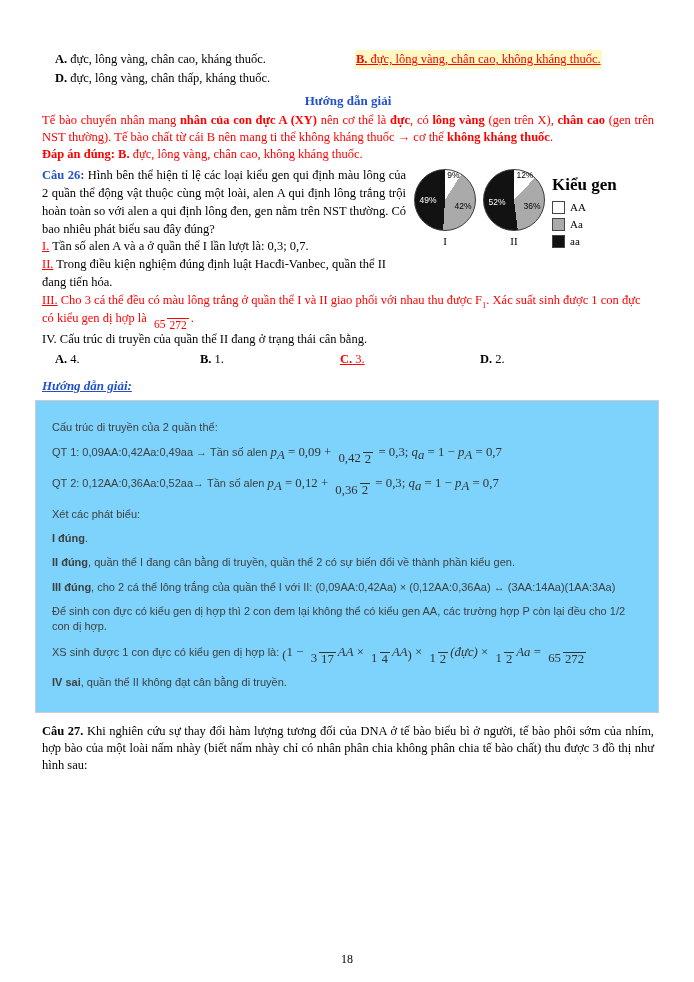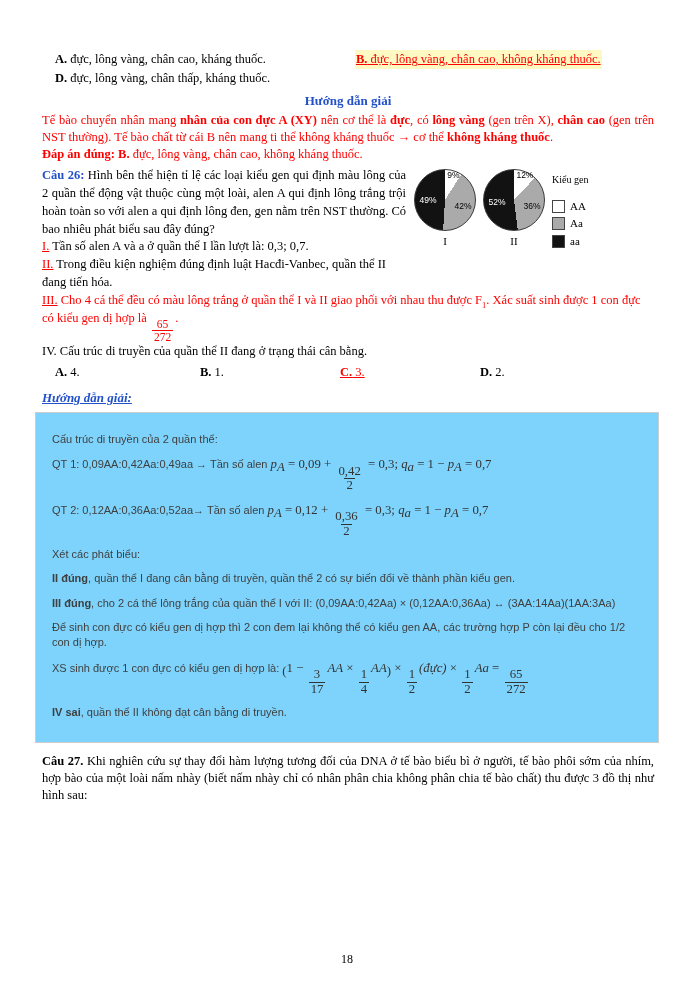--- a/index.html
+++ b/index.html
@@ -26,21 +26,21 @@
 
   .q26 { margin-top:4px; }
   .q26 p { line-height:1.42; }
 
   .q26-figure { float:right; display:flex; gap:7px; width:240px; margin:2px 0 16px 8px; }
   .pie-col { text-align:center; }
   .pie { width:62px; height:62px; border-radius:50%; border:1px solid #3a3a3a; position:relative; }
   .pie-caption { font-size:11px; margin-top:3px; }
   .pie-label { position:absolute; transform:translate(-50%,-50%); font-family:"Liberation Sans","DejaVu Sans",sans-serif; font-size:8.5px; white-space:nowrap; }
   .legend { padding-top:4px; }
-  .legend-title { font-size:10px; margin-bottom:12px; }
+  .legend-title { font-size:17px; margin-bottom:3px;font-weight:bold; }
   .legend-item { display:flex; align-items:center; gap:5px; margin:2px 0; }
   .legend-swatch { width:13px; height:13px; border:1px solid #444; flex:none; }
   .legend-label { font-size:11px; }
 
   .ans-row { display:flex; clear:both; padding-left:13px; margin-top:3px; }
   .ans:nth-child(1) { width:145px; }
   .ans:nth-child(2) { width:140px; }
   .ans:nth-child(3) { width:140px; }
 
   .guide2 { color:#2150c8; font-weight:bold; font-style:italic; text-decoration:underline; margin:8px 0 5px; font-size:13px; }
@@ -52,21 +52,21 @@
     font-family:"Liberation Sans","DejaVu Sans",sans-serif;
     font-size:11px; color:#3f3f3f;
   }
   .box p { margin:9px 0; line-height:1.4; }
 
   sub { font-size:0.68em; }
   .math { font-family:"Liberation Serif","DejaVu Serif",serif; }
   .box .math { font-size:12.8px; color:#333; }
   .bp { font-family:"Liberation Serif",serif; font-size:1.8em; line-height:0; vertical-align:-0.2em; }
 
-  .frac { display:inline-flex; flex-direction:column; align-items:center; vertical-align:-0.5em; line-height:1.05; margin:0 2px; font-size:0.92em; text-align:center; }
+  .frac { display:inline-flex; flex-direction:row; align-items:center; vertical-align:-0.5em; line-height:1.05; margin:0 2px; font-size:0.92em; text-align:center; }
   .fnum { display:block; padding:0 2px; }
   .fden { display:block; border-top:1px solid currentColor; padding:0 2px;text-align:center; }
 
   .q27 { margin-top:5px; }
   .page-number { position:absolute; bottom:14px; left:0; width:100%; text-align:center; font-size:12px; color:#000; }
 </style>
 </head>
 <body>
 
 <div class="page">
@@ -118,21 +118,21 @@
               <span class="legend-swatch" style="background: rgb(18, 18, 18);"></span>
               <span class="legend-label">aa</span>
             </div>
           </div>
       </div>
     </div>
 
     <p class="just"><span class="b" style="color: rgb(33, 80, 200);">Câu 26:</span><span> Hình bên thể hiện tỉ lệ các loại kiểu gen qui định màu lông của 2 quần thể động vật thuộc cùng một loài, alen A qui định lông trắng trội hoàn toàn so với alen a qui định lông đen, gen nằm trên NST thường. Có bao nhiêu phát biểu sau đây đúng?</span></p>
     <p><span class="u" style="color: rgb(255, 0, 0);">I.</span><span> Tần số alen A và a ở quần thể I lần lượt là: 0,3; 0,7.</span></p>
     <p><span class="u" style="color: rgb(255, 0, 0);">II.</span><span> Trong điều kiện nghiệm đúng định luật Hacđi-Vanbec, quần thể II đang tiến hóa.</span></p>
-    <p class="red"><span class="u">III.</span><span> Cho 4 cá thể đều có màu lông trắng ở quần thể I và II giao phối với nhau thu được F</span><sub>1</sub><span>. Xác suất sinh được 1 con đực có kiểu gen dị hợp là </span><span class="frac">
+    <p class="red"><span class="u">III.</span><span> Cho 3 cá thể đều có màu lông trắng ở quần thể I và II giao phối với nhau thu được F</span><sub>1</sub><span>. Xác suất sinh được 1 con đực có kiểu gen dị hợp là </span><span class="frac">
           <span class="fnum">65</span>
           <span class="fden">272</span>
         </span><span>.</span></p>
     <p><span>IV.</span><span> Cấu trúc di truyền của quần thể II đang ở trạng thái cân bằng.</span></p>
 
     <div class="ans-row">
       <span class="ans"><span class="b">A.</span><span> 4.</span></span>
       <span class="ans"><span class="b">B.</span><span> 1.</span></span>
       <span class="ans"><span class="b u" style="color: rgb(255, 0, 0);">C.</span><span class="u" style="color: rgb(255, 0, 0);"> 3.</span></span>
       <span class="ans"><span class="b">D.</span><span> 2.</span></span>
@@ -145,20 +145,21 @@
     <p><span>Cấu trúc di truyền của 2 quần thể:</span></p>
     <p><span>QT 1: 0,09AA:0,42Aa:0,49aa → Tần số alen </span><span class="i math">p</span><sub class="i math">A</sub><span class="math"> = 0,09 + </span><span class="frac math">
           <span class="fnum">0,42</span>
           <span class="fden">2</span>
         </span><span class="math"> = 0,3; </span><span class="i math">q</span><sub class="i math">a</sub><span class="math"> = 1 − </span><span class="i math">p</span><sub class="i math">A</sub><span class="math"> = 0,7</span></p>
     <p><span>QT 2: 0,12AA:0,36Aa:0,52aa→ Tần số alen </span><span class="i math">p</span><sub class="i math">A</sub><span class="math"> = 0,12 + </span><span class="frac math">
           <span class="fnum">0,36</span>
           <span class="fden">2</span>
         </span><span class="math"> = 0,3; </span><span class="i math">q</span><sub class="i math">a</sub><span class="math"> = 1 − </span><span class="i math">p</span><sub class="i math">A</sub><span class="math"> = 0,7</span></p>
     <p><span>Xét các phát biểu:</span></p>
+    <p><span class="b">I đúng</span><span>.</span></p>
     <p><span class="b">II đúng</span><span>, quần thể I đang cân bằng di truyền, quần thể 2 có sự biến đổi về thành phần kiểu gen.</span></p>
     <p><span class="b">III đúng</span><span>, cho 2 cá thể lông trắng của quần thể I với II: (0,09AA:0,42Aa) × (0,12AA:0,36Aa) ↔ (3AA:14Aa)(1AA:3Aa)</span></p>
     <p><span>Để sinh con đực có kiểu gen dị hợp thì 2 con đem lại không thể có kiểu gen AA, các trường hợp P còn lại đều cho 1/2 con dị hợp.</span></p>
     <p><span>XS sinh được 1 con đực có kiểu gen dị hợp là: </span><span class="math bp">(</span><span class="math">1 − </span><span class="frac math">
           <span class="fnum">3</span>
           <span class="fden">17</span>
         </span><span class="i math">AA</span><span class="math"> × </span><span class="frac math">
           <span class="fnum">1</span>
           <span class="fden">4</span>
         </span><span class="i math">AA</span><span class="math bp">)</span><span class="math"> × </span><span class="frac math">

